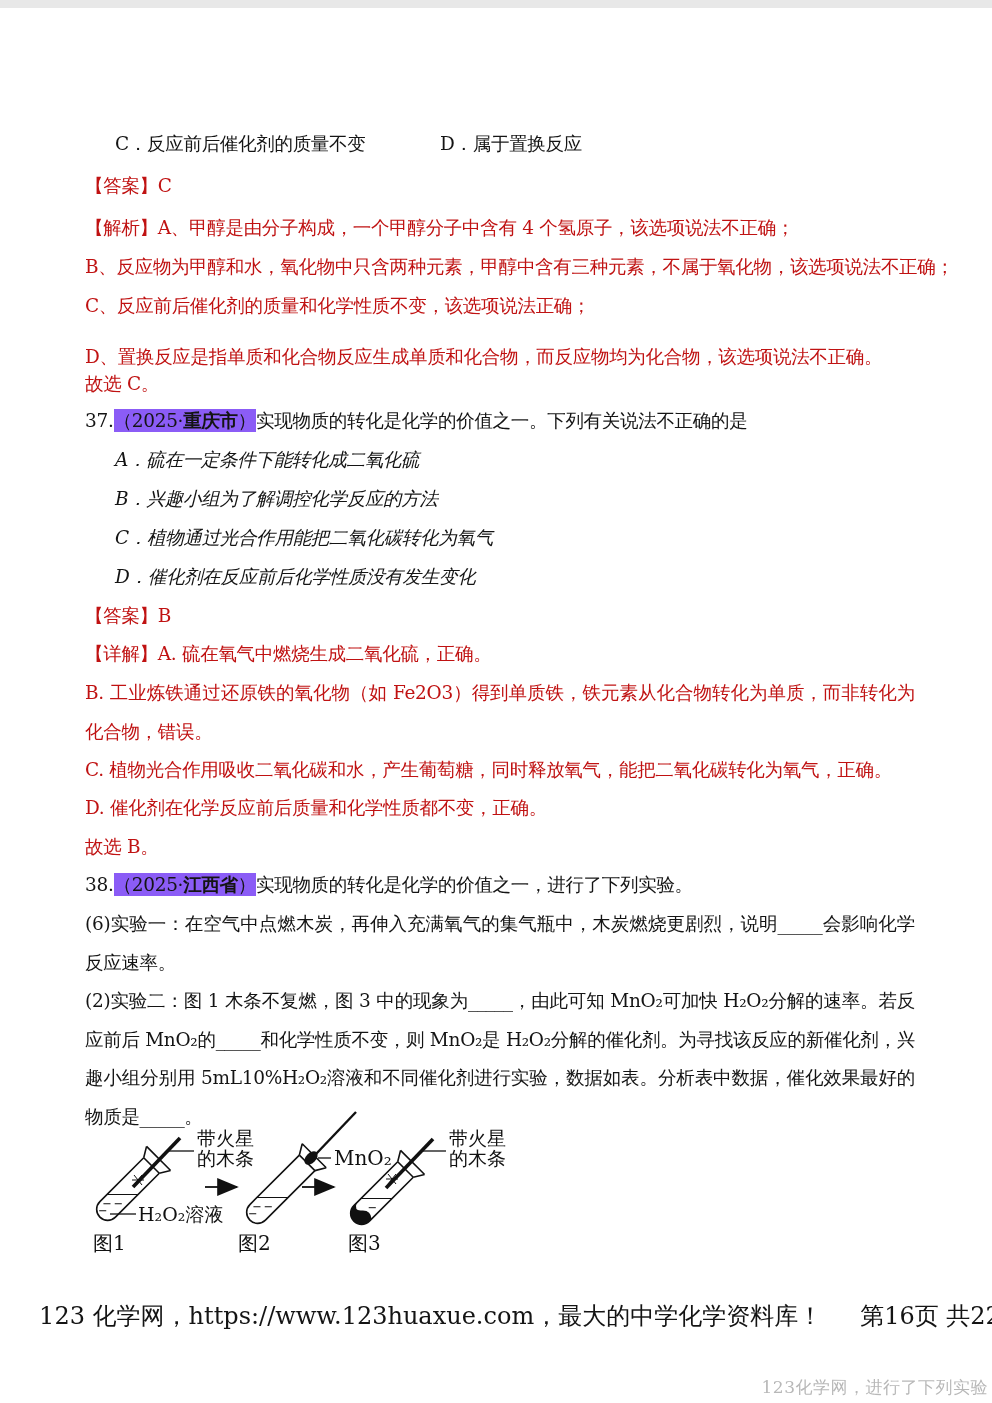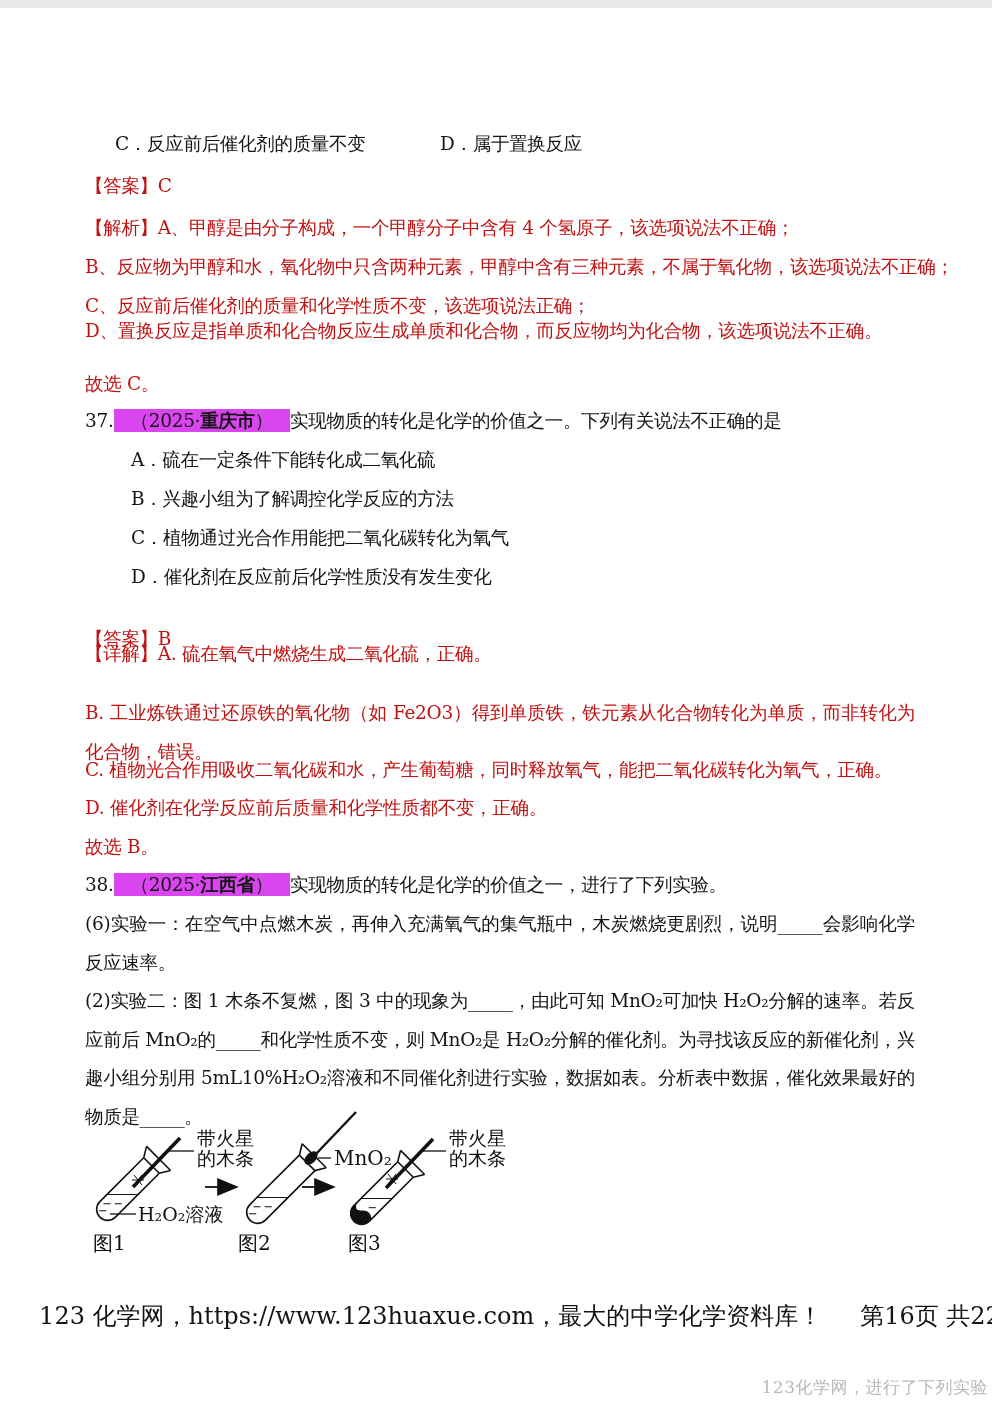--- a/index.html
+++ b/index.html
@@ -4,23 +4,23 @@
 <style>
   html,body { margin:0; padding:0; background:#e8e8e8; }
   .page {
     position:relative; width:992px; height:1403px; margin:8px auto;
     background:#ffffff; overflow:hidden;
     font-family:"DejaVu Serif","Liberation Serif",serif;
     font-size:18.5px; color:#141414; letter-spacing:-0.3px;
   }
   .line { position:absolute; left:85px; width:830px; line-height:38.5px; white-space:nowrap; }
   .line.wrap { white-space:normal; text-align:justify; }
-  .line.indent { left:131px; }
+  .line.indent { left:115px;font-style:italic; }
   .red { color:#c01212; }
-  .hl { background:#d946ef; padding:1px 17px; }
+  .hl { background:#8b5cf6; padding:1px 0; }
   .hl b { font-weight:bold; }
   .opts-row { left:115px; }
   .opt-d { position:absolute; left:325px; top:0; }
   .figure-svg { position:absolute; left:80px; top:1100px; }
   .figure-svg text { font-family:"DejaVu Serif","Liberation Serif",serif; fill:#111; letter-spacing:0; }
   .footer { position:absolute; top:1292px; left:0; width:100%; text-align:center; font-size:24px; letter-spacing:0;padding-left:36px; }
   .footer .pagenum { margin-left:38px; }
   .watermark {
     position:absolute; top:1368px; right:4px;
     color:#b8b8b8; font-size:17px; letter-spacing:0.5px;
@@ -32,33 +32,33 @@
 <div class="page">
 
   <div class="line opts-row" style="top:117px">
     <span>C．反应前后催化剂的质量不变</span>
     <span class="opt-d">D．属于置换反应</span>
   </div>
   <div class="line red" style="top:159px">【答案】C</div>
   <div class="line red" style="top:201px">【解析】A、甲醇是由分子构成，一个甲醇分子中含有 4 个氢原子，该选项说法不正确；</div>
   <div class="line red" style="top:240px">B、反应物为甲醇和水，氧化物中只含两种元素，甲醇中含有三种元素，不属于氧化物，该选项说法不正确；</div>
   <div class="line red" style="top:279px">C、反应前后催化剂的质量和化学性质不变，该选项说法正确；</div>
-  <div class="line red" style="top:304px">D、置换反应是指单质和化合物反应生成单质和化合物，而反应物均为化合物，该选项说法不正确。</div>
+  <div class="line red" style="top:330px">D、置换反应是指单质和化合物反应生成单质和化合物，而反应物均为化合物，该选项说法不正确。</div>
   <div class="line red" style="top:357px">故选 C。</div>
 
   <div class="line" style="top:394px">
     <span>37.</span><span class="hl"><span>（2025·</span><b>重庆市</b><span>）</span></span><span>实现物质的转化是化学的价值之一。下列有关说法不正确的是</span>
   </div>
   <div class="line indent" style="top:433px">A．硫在一定条件下能转化成二氧化硫</div>
   <div class="line indent" style="top:472px">B．兴趣小组为了解调控化学反应的方法</div>
   <div class="line indent" style="top:511px">C．植物通过光合作用能把二氧化碳转化为氧气</div>
   <div class="line indent" style="top:550px">D．催化剂在反应前后化学性质没有发生变化</div>
-  <div class="line red" style="top:612px">【答案】B</div>
+  <div class="line red" style="top:589px">【答案】B</div>
   <div class="line red" style="top:627px">【详解】A. 硫在氧气中燃烧生成二氧化硫，正确。</div>
-  <div class="line red wrap" style="top:686px">B. 工业炼铁通过还原铁的氧化物（如 Fe2O3）得到单质铁，铁元素从化合物转化为单质，而非转化为化合物，错误。</div>
+  <div class="line red wrap" style="top:666px">B. 工业炼铁通过还原铁的氧化物（如 Fe2O3）得到单质铁，铁元素从化合物转化为单质，而非转化为化合物，错误。</div>
   <div class="line red" style="top:743px">C. 植物光合作用吸收二氧化碳和水，产生葡萄糖，同时释放氧气，能把二氧化碳转化为氧气，正确。</div>
   <div class="line red" style="top:781px">D. 催化剂在化学反应前后质量和化学性质都不变，正确。</div>
   <div class="line red" style="top:820px">故选 B。</div>
 
   <div class="line" style="top:858px">
     <span>38.</span><span class="hl"><span>（2025·</span><b>江西省</b><span>）</span></span><span>实现物质的转化是化学的价值之一，进行了下列实验。</span>
   </div>
   <div class="line wrap" style="top:897px">(6)实验一：在空气中点燃木炭，再伸入充满氧气的集气瓶中，木炭燃烧更剧烈，说明_____会影响化学反应速率。</div>
   <div class="line wrap" style="top:974px">(2)实验二：图 1 木条不复燃，图 3 中的现象为_____，由此可知 MnO₂可加快 H₂O₂分解的速率。若反应前后 MnO₂的_____和化学性质不变，则 MnO₂是 H₂O₂分解的催化剂。为寻找该反应的新催化剂，兴趣小组分别用 5mL10%H₂O₂溶液和不同催化剂进行实验，数据如表。分析表中数据，催化效果最好的物质是_____。</div>
 

